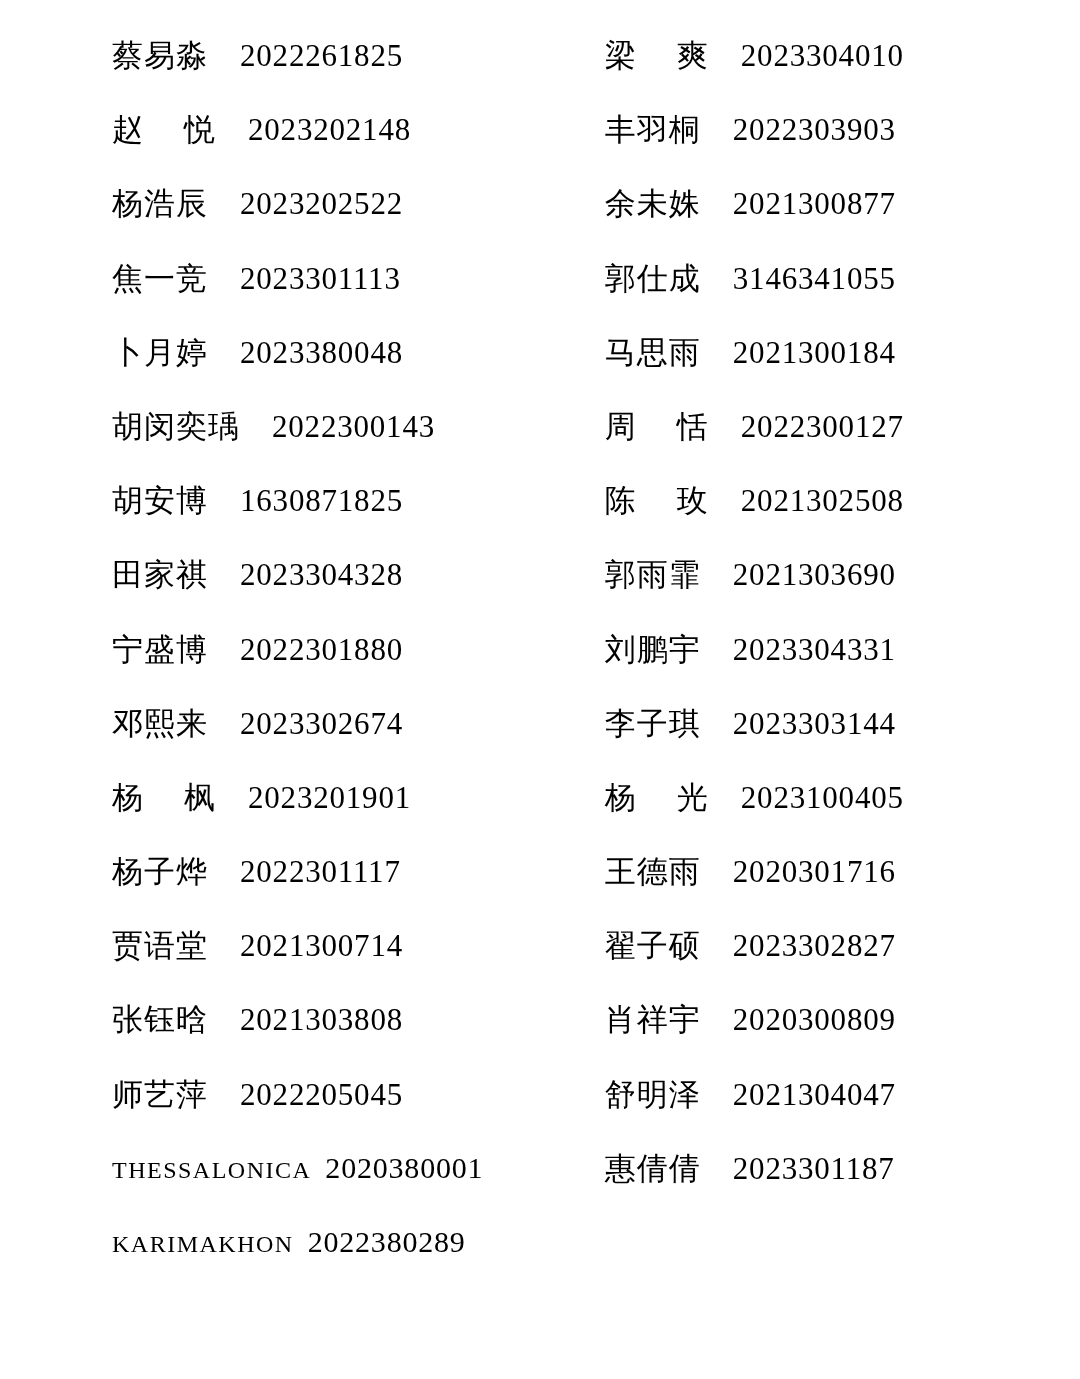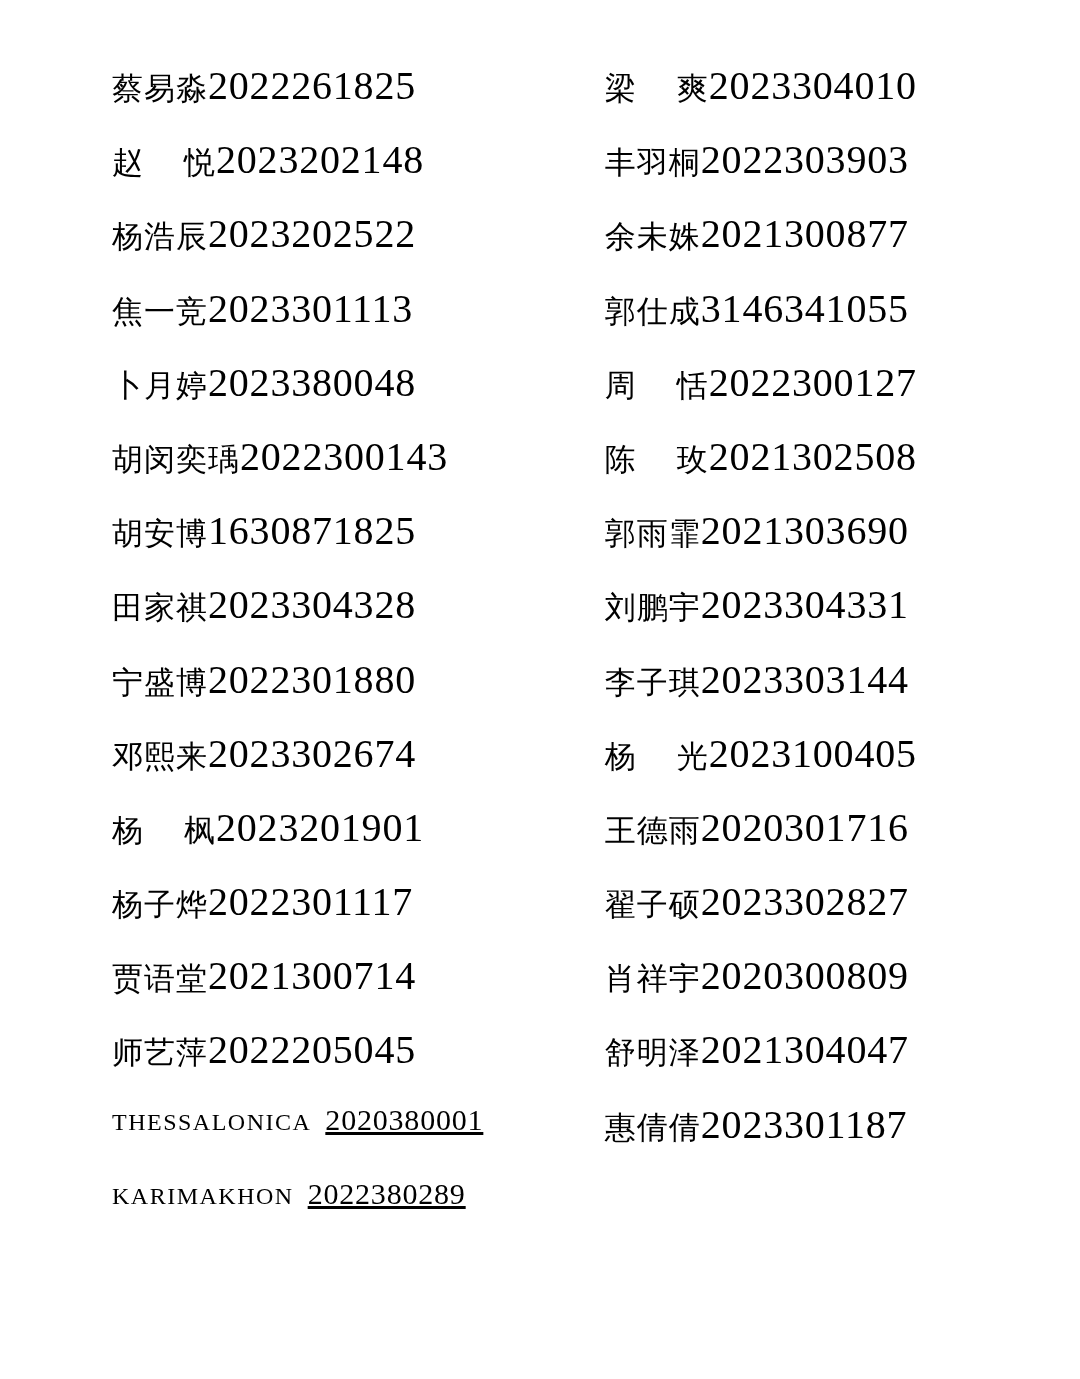--- a/index.html
+++ b/index.html
@@ -12,21 +12,21 @@
     height: 1379px;
     font-family: "Liberation Serif", "DejaVu Serif", serif;
     color: #000000;
     overflow: hidden;
   }
   .page {
     position: relative;
     width: 1080px;
     height: 1202px;
     box-sizing: border-box;
-    padding: 66px 70px 0 70px;
+    padding: 40px 70px 0 70px;
   }
   .columns {
     display: flex;
     flex-direction: row;
     align-items: flex-start;
     width: 100%;
   }
   .col {
     display: flex;
     flex-direction: column;
@@ -58,28 +58,27 @@
     display: inline-block;
     width: 104px;
     text-align: justify;
     text-align-last: justify;
   }
   .entry .nm.latin {
     letter-spacing: 1.5px;
     font-size: 24px;
   }
   .entry .id {
-    margin-left: 0;
-    font-size: 40px;
+    margin-left: 32px;
+    font-size: 31px;
     letter-spacing: 0.8px;
   }
   .entry .nm.latin + .id {
     margin-left: 14px;
     font-size: 30px;
-    text-decoration: underline;
   }
 </style>
 </head>
 <body>
 
 <div class="page">
   <div class="columns">
     <div class="col col-left">
         <div class="entry">
           <span class="nm">蔡易淼</span>
@@ -127,20 +126,24 @@
         </div>
         <div class="entry">
           <span class="nm">杨子烨</span>
           <span class="id">2022301117</span>
         </div>
         <div class="entry">
           <span class="nm">贾语堂</span>
           <span class="id">2021300714</span>
         </div>
         <div class="entry">
+          <span class="nm">张钰晗</span>
+          <span class="id">2021303808</span>
+        </div>
+        <div class="entry">
           <span class="nm">师艺萍</span>
           <span class="id">2022205045</span>
         </div>
         <div class="entry">
           <span class="nm latin">THESSALONICA</span>
           <span class="id">2020380001</span>
         </div>
         <div class="entry">
           <span class="nm latin">KARIMAKHON</span>
           <span class="id">2022380289</span>
@@ -155,20 +158,24 @@
           <span class="nm">丰羽桐</span>
           <span class="id">2022303903</span>
         </div>
         <div class="entry">
           <span class="nm">余未姝</span>
           <span class="id">2021300877</span>
         </div>
         <div class="entry">
           <span class="nm">郭仕成</span>
           <span class="id">3146341055</span>
+        </div>
+        <div class="entry">
+          <span class="nm">马思雨</span>
+          <span class="id">2021300184</span>
         </div>
         <div class="entry">
           <span class="nm wide">周恬</span>
           <span class="id">2022300127</span>
         </div>
         <div class="entry">
           <span class="nm wide">陈玫</span>
           <span class="id">2021302508</span>
         </div>
         <div class="entry">

